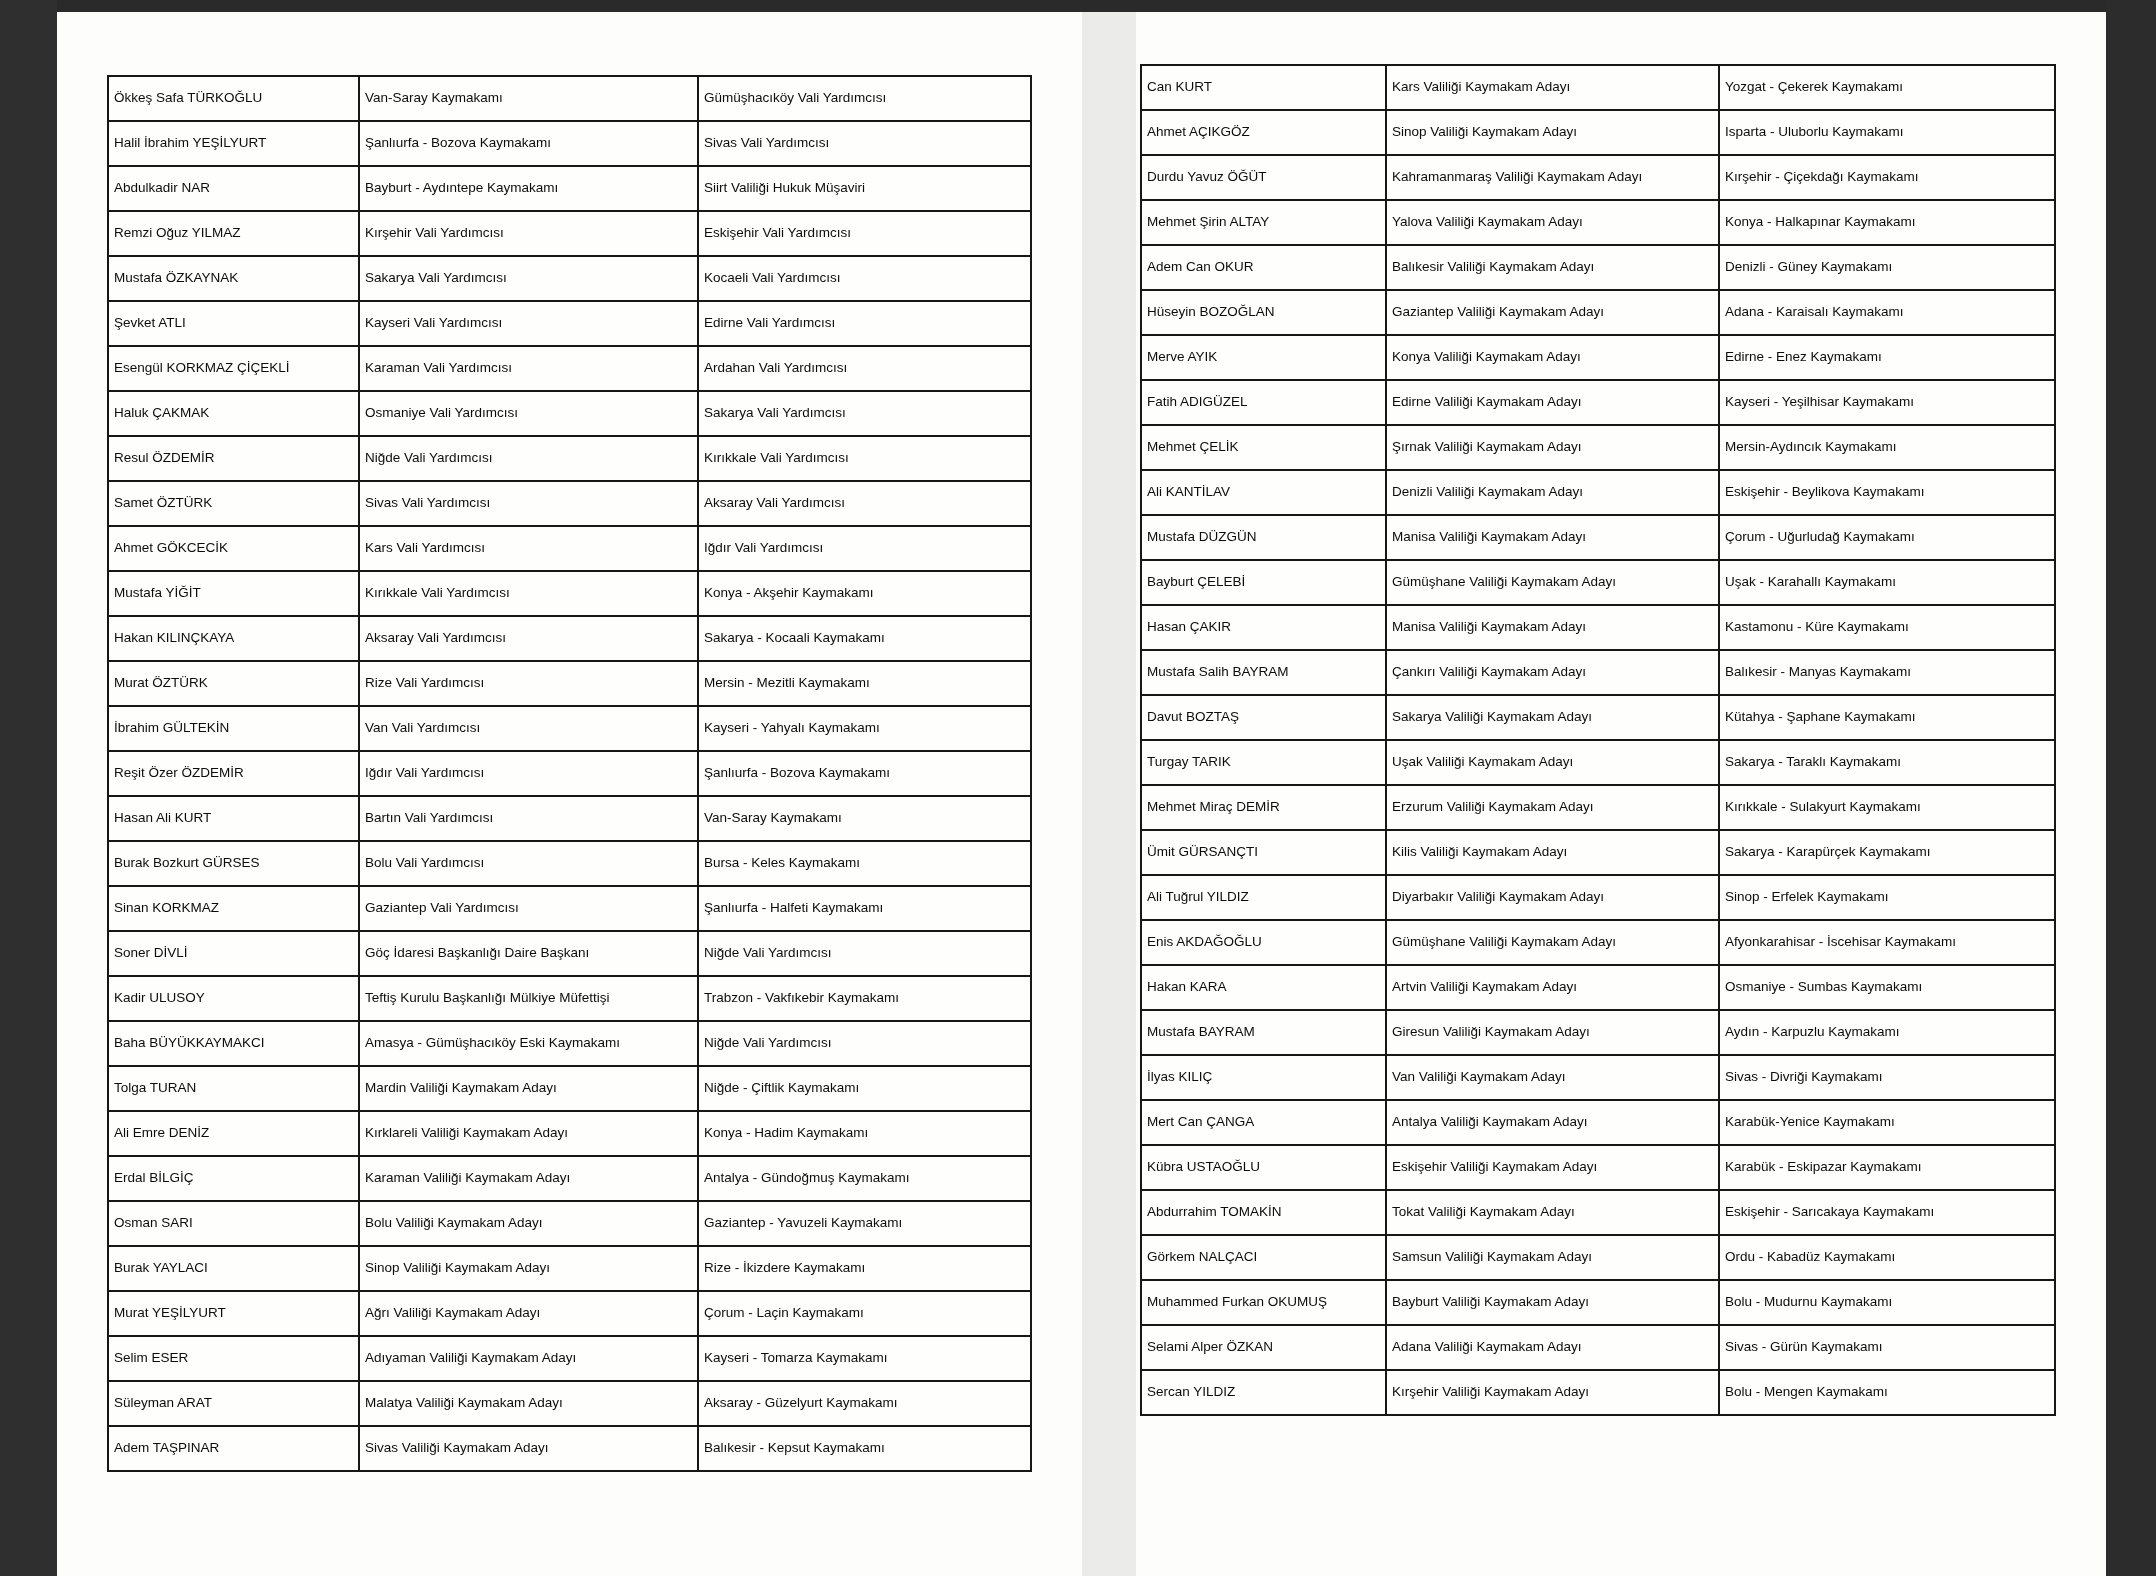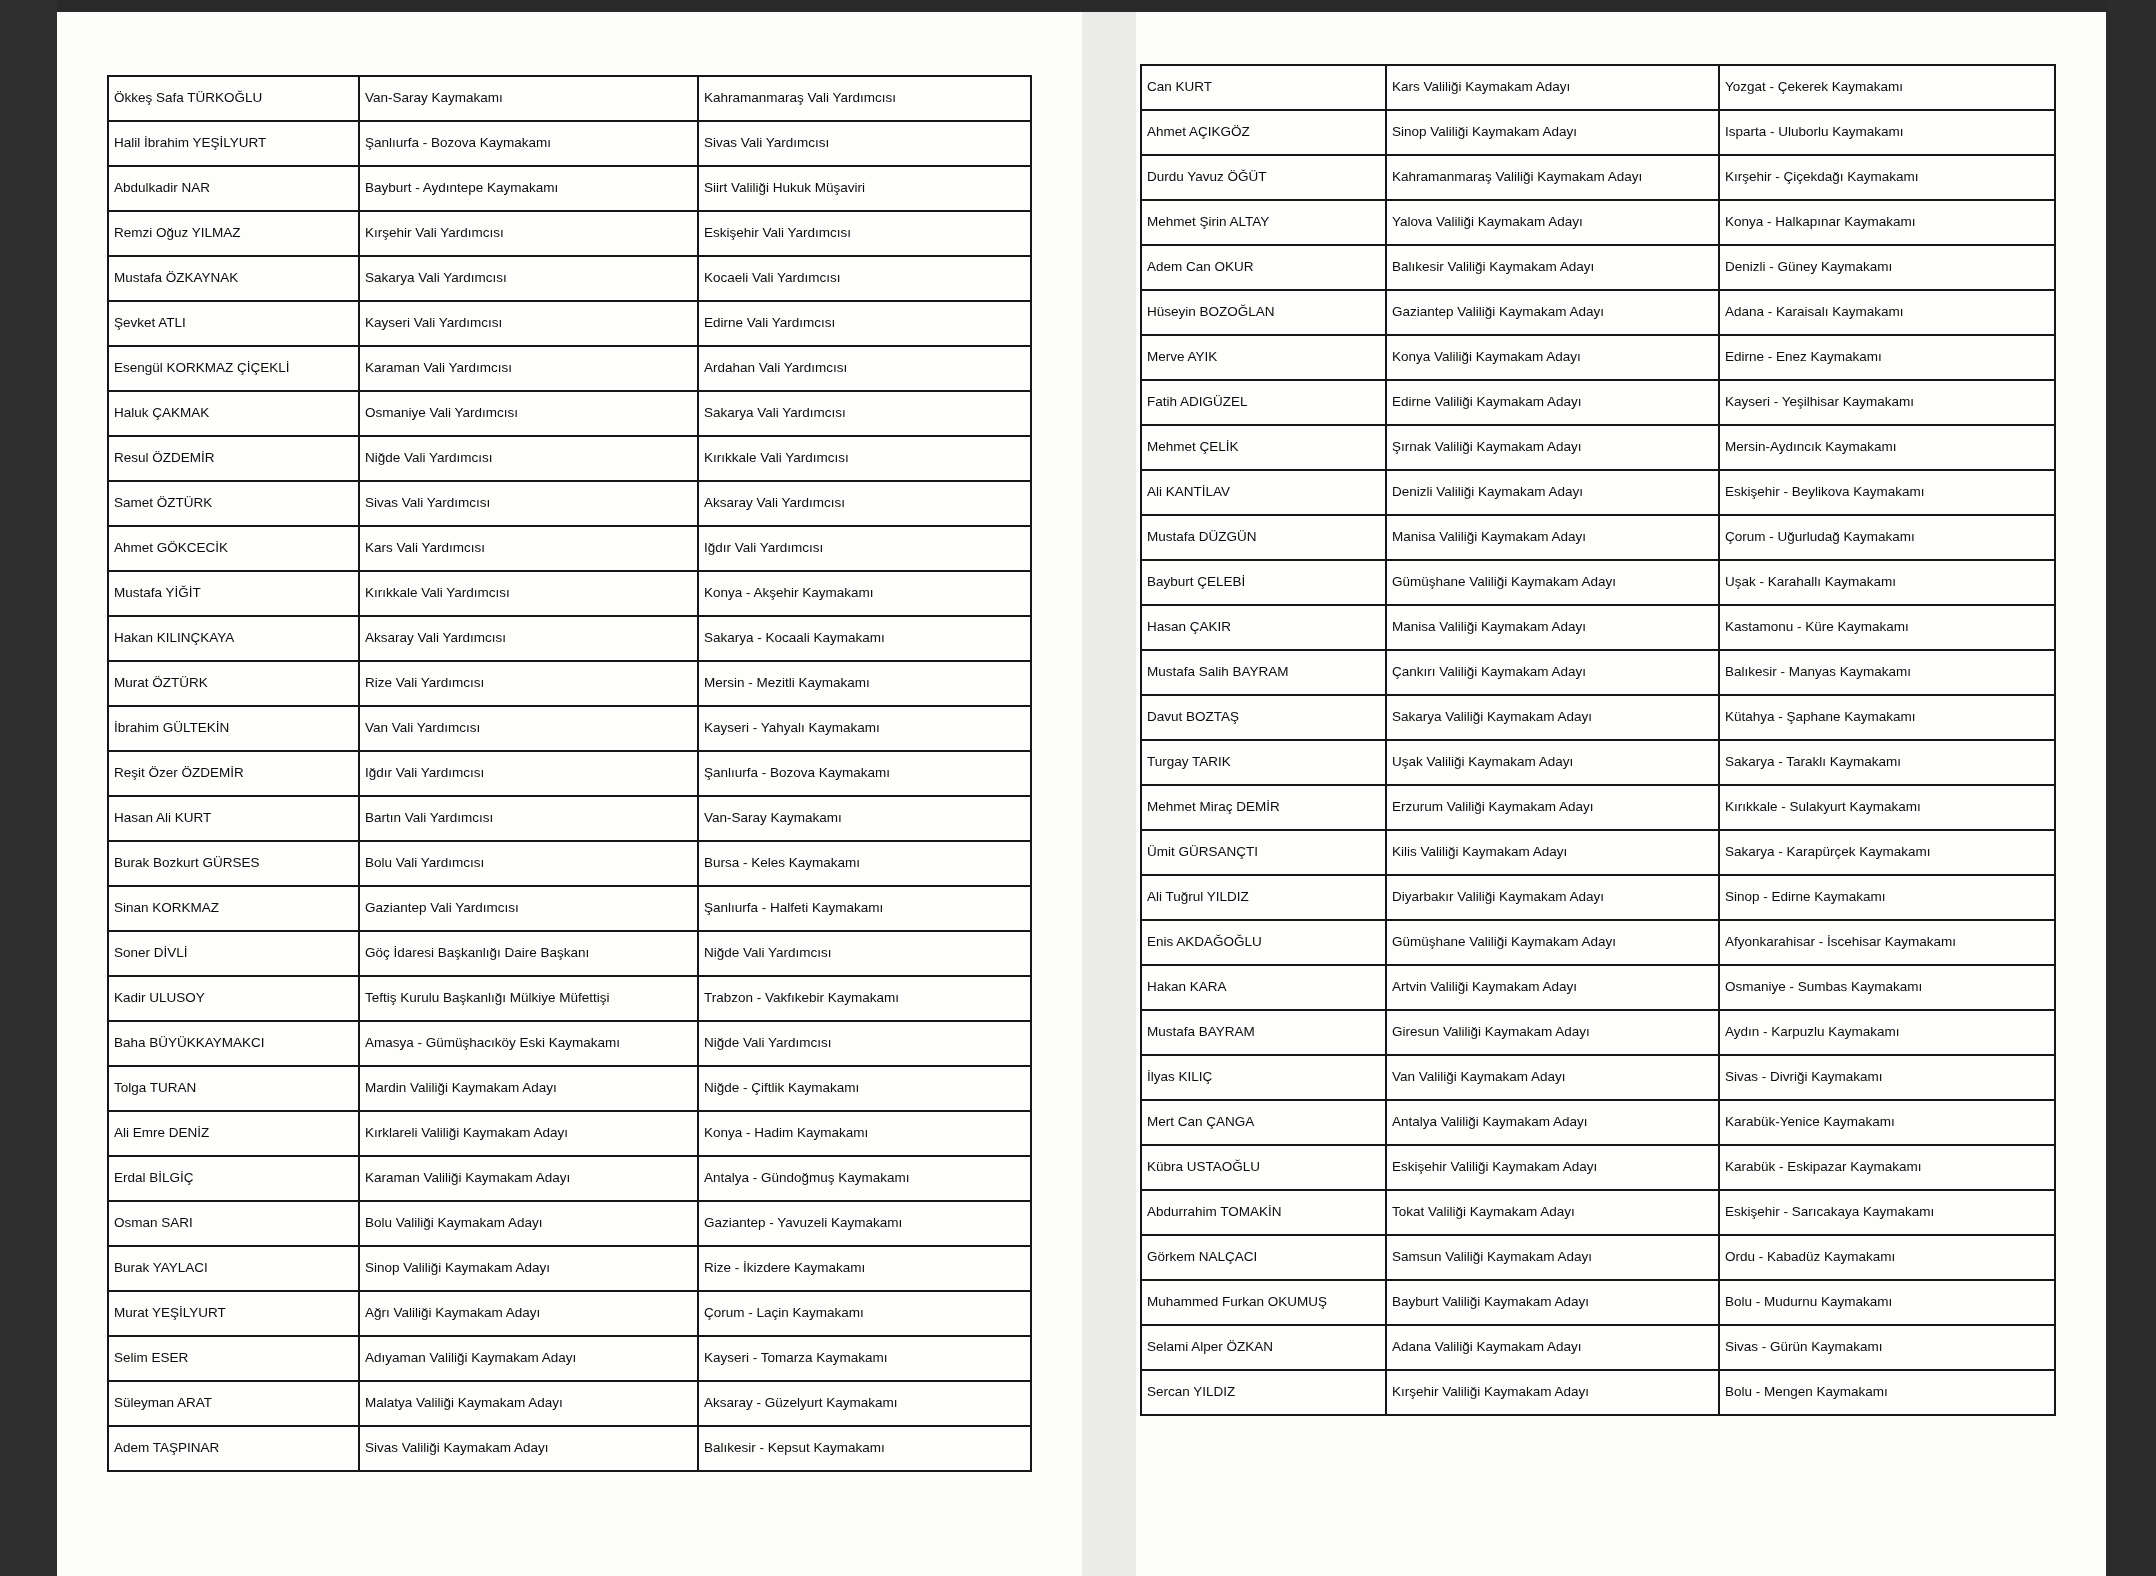--- a/index.html
+++ b/index.html
@@ -57,21 +57,21 @@
     <table class="scan-table tbl-left">
       <colgroup>
         <col style="width:251px">
         <col style="width:339px">
         <col style="width:333px">
       </colgroup>
       <tbody>
           <tr>
             <td>Ökkeş Safa TÜRKOĞLU</td>
             <td>Van-Saray Kaymakamı</td>
-            <td>Kahramanmaraş Vali Yardımcısı</td>
+            <td>Gümüşhacıköy Vali Yardımcısı</td>
           </tr>
           <tr>
             <td>Halil İbrahim YEŞİLYURT</td>
             <td>Şanlıurfa - Bozova Kaymakamı</td>
             <td>Sivas Vali Yardımcısı</td>
           </tr>
           <tr>
             <td>Abdulkadir NAR</td>
             <td>Bayburt - Aydıntepe Kaymakamı</td>
             <td>Siirt Valiliği Hukuk Müşaviri</td>
@@ -314,21 +314,21 @@
             <td>Kırıkkale - Sulakyurt Kaymakamı</td>
           </tr>
           <tr>
             <td>Ümit GÜRSANÇTI</td>
             <td>Kilis Valiliği Kaymakam Adayı</td>
             <td>Sakarya - Karapürçek Kaymakamı</td>
           </tr>
           <tr>
             <td>Ali Tuğrul YILDIZ</td>
             <td>Diyarbakır Valiliği Kaymakam Adayı</td>
-            <td>Sinop - Edirne Kaymakamı</td>
+            <td>Sinop - Erfelek Kaymakamı</td>
           </tr>
           <tr>
             <td>Enis AKDAĞOĞLU</td>
             <td>Gümüşhane Valiliği Kaymakam Adayı</td>
             <td>Afyonkarahisar - İscehisar Kaymakamı</td>
           </tr>
           <tr>
             <td>Hakan KARA</td>
             <td>Artvin Valiliği Kaymakam Adayı</td>
             <td>Osmaniye - Sumbas Kaymakamı</td>

